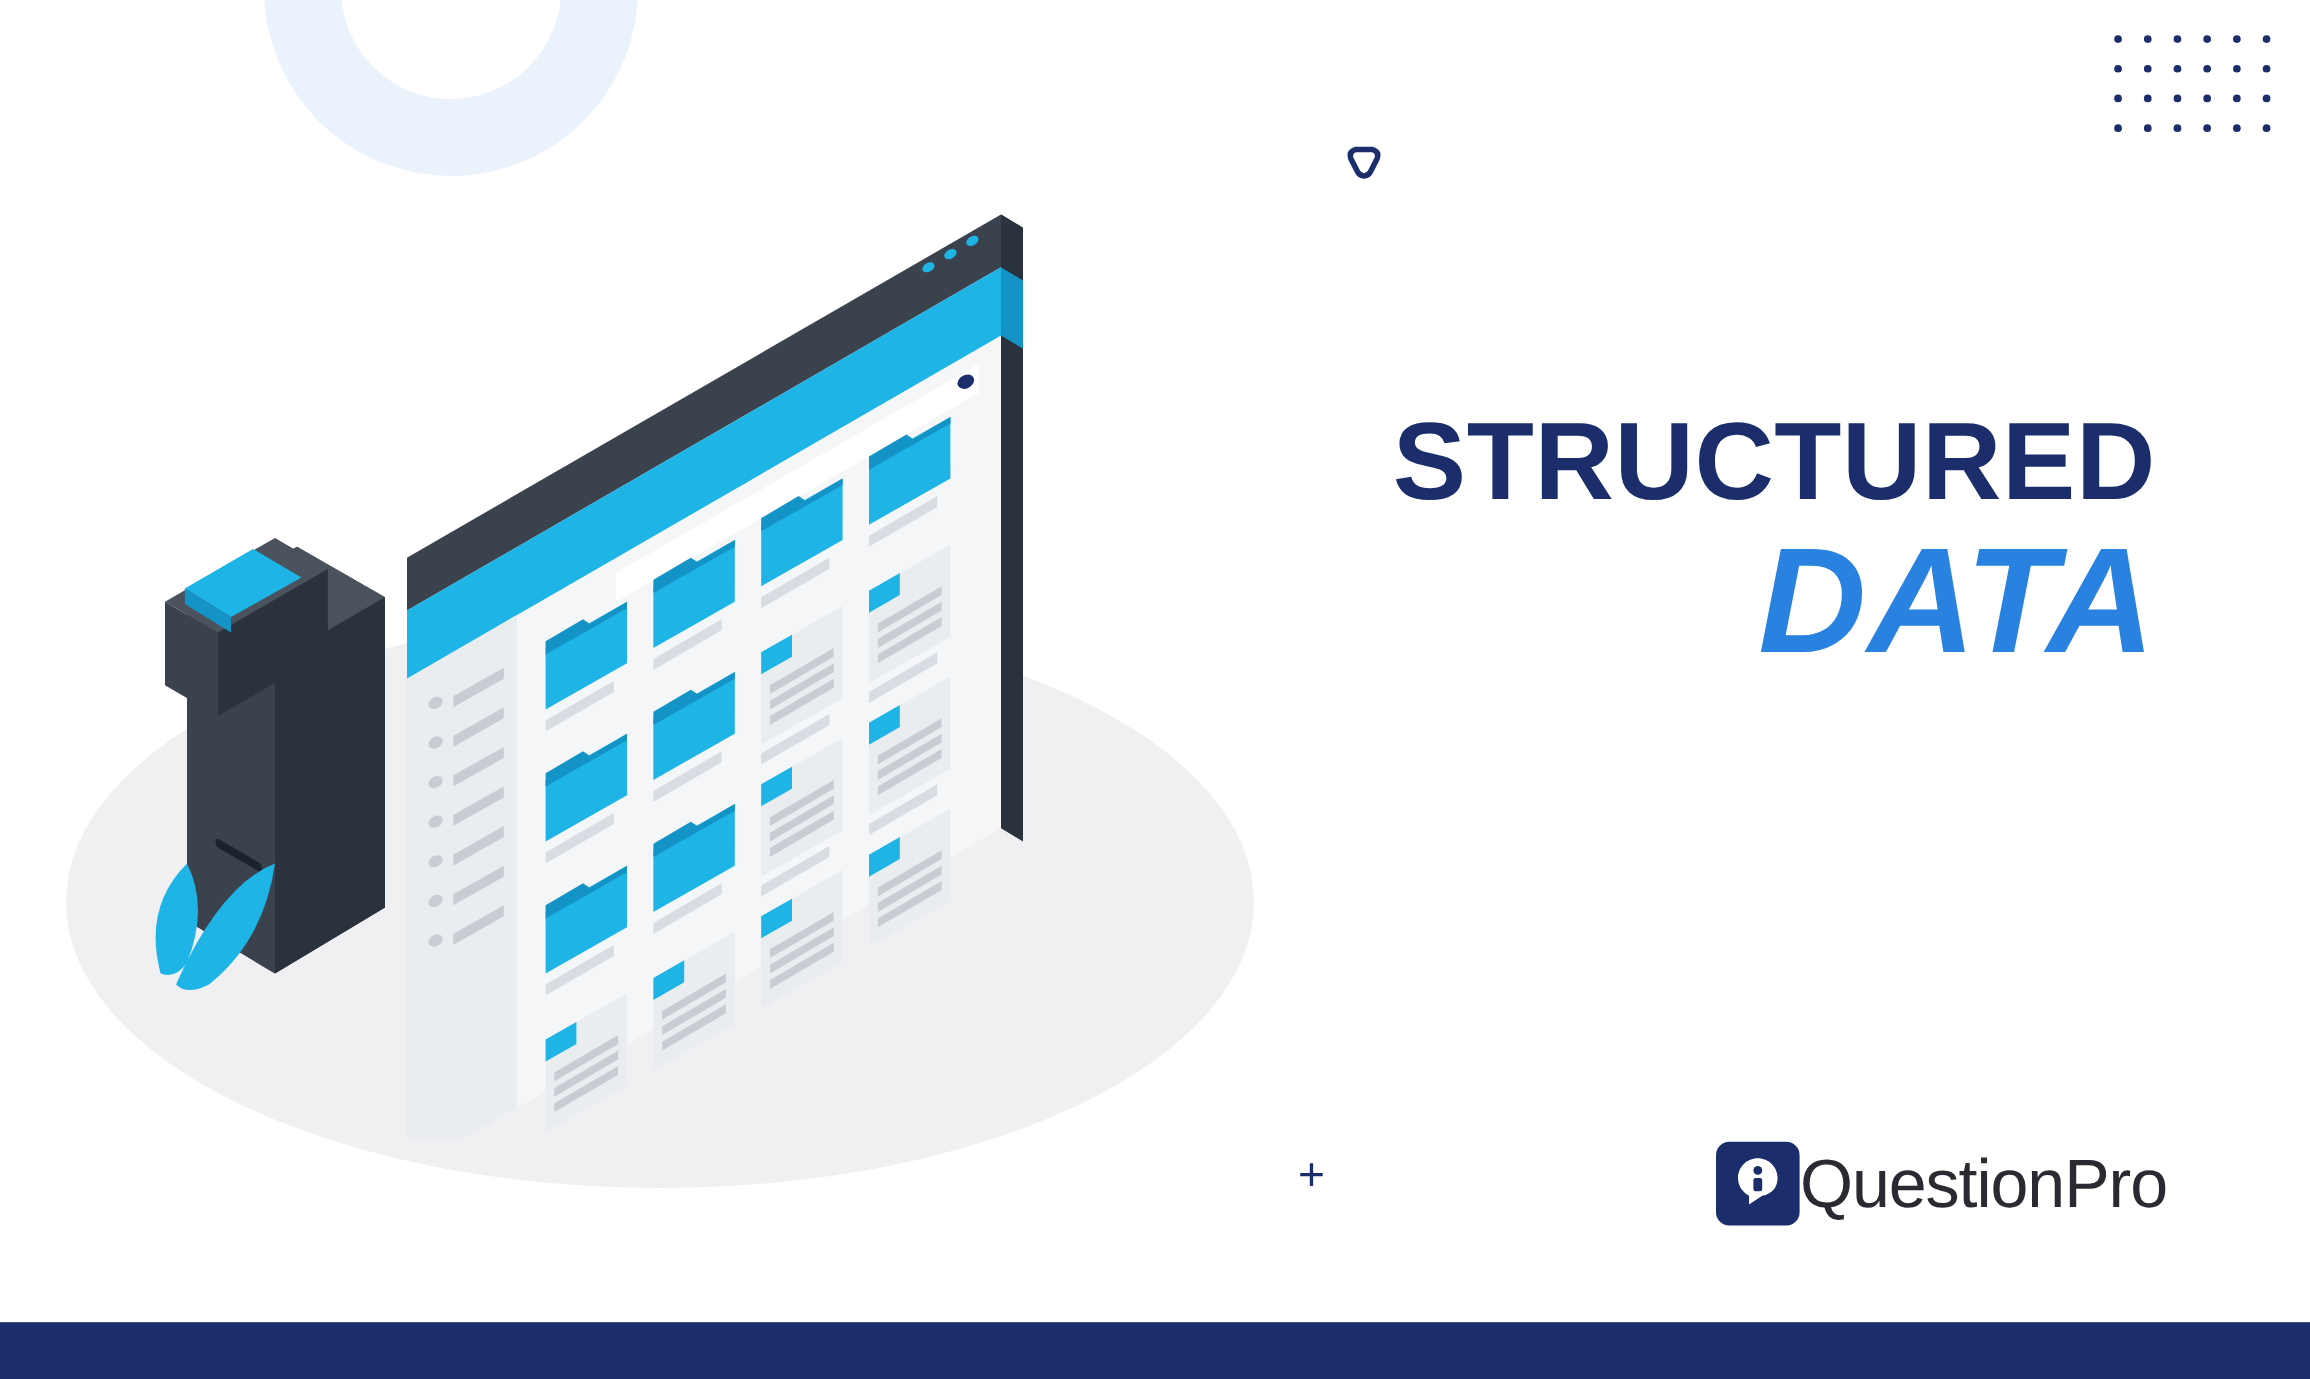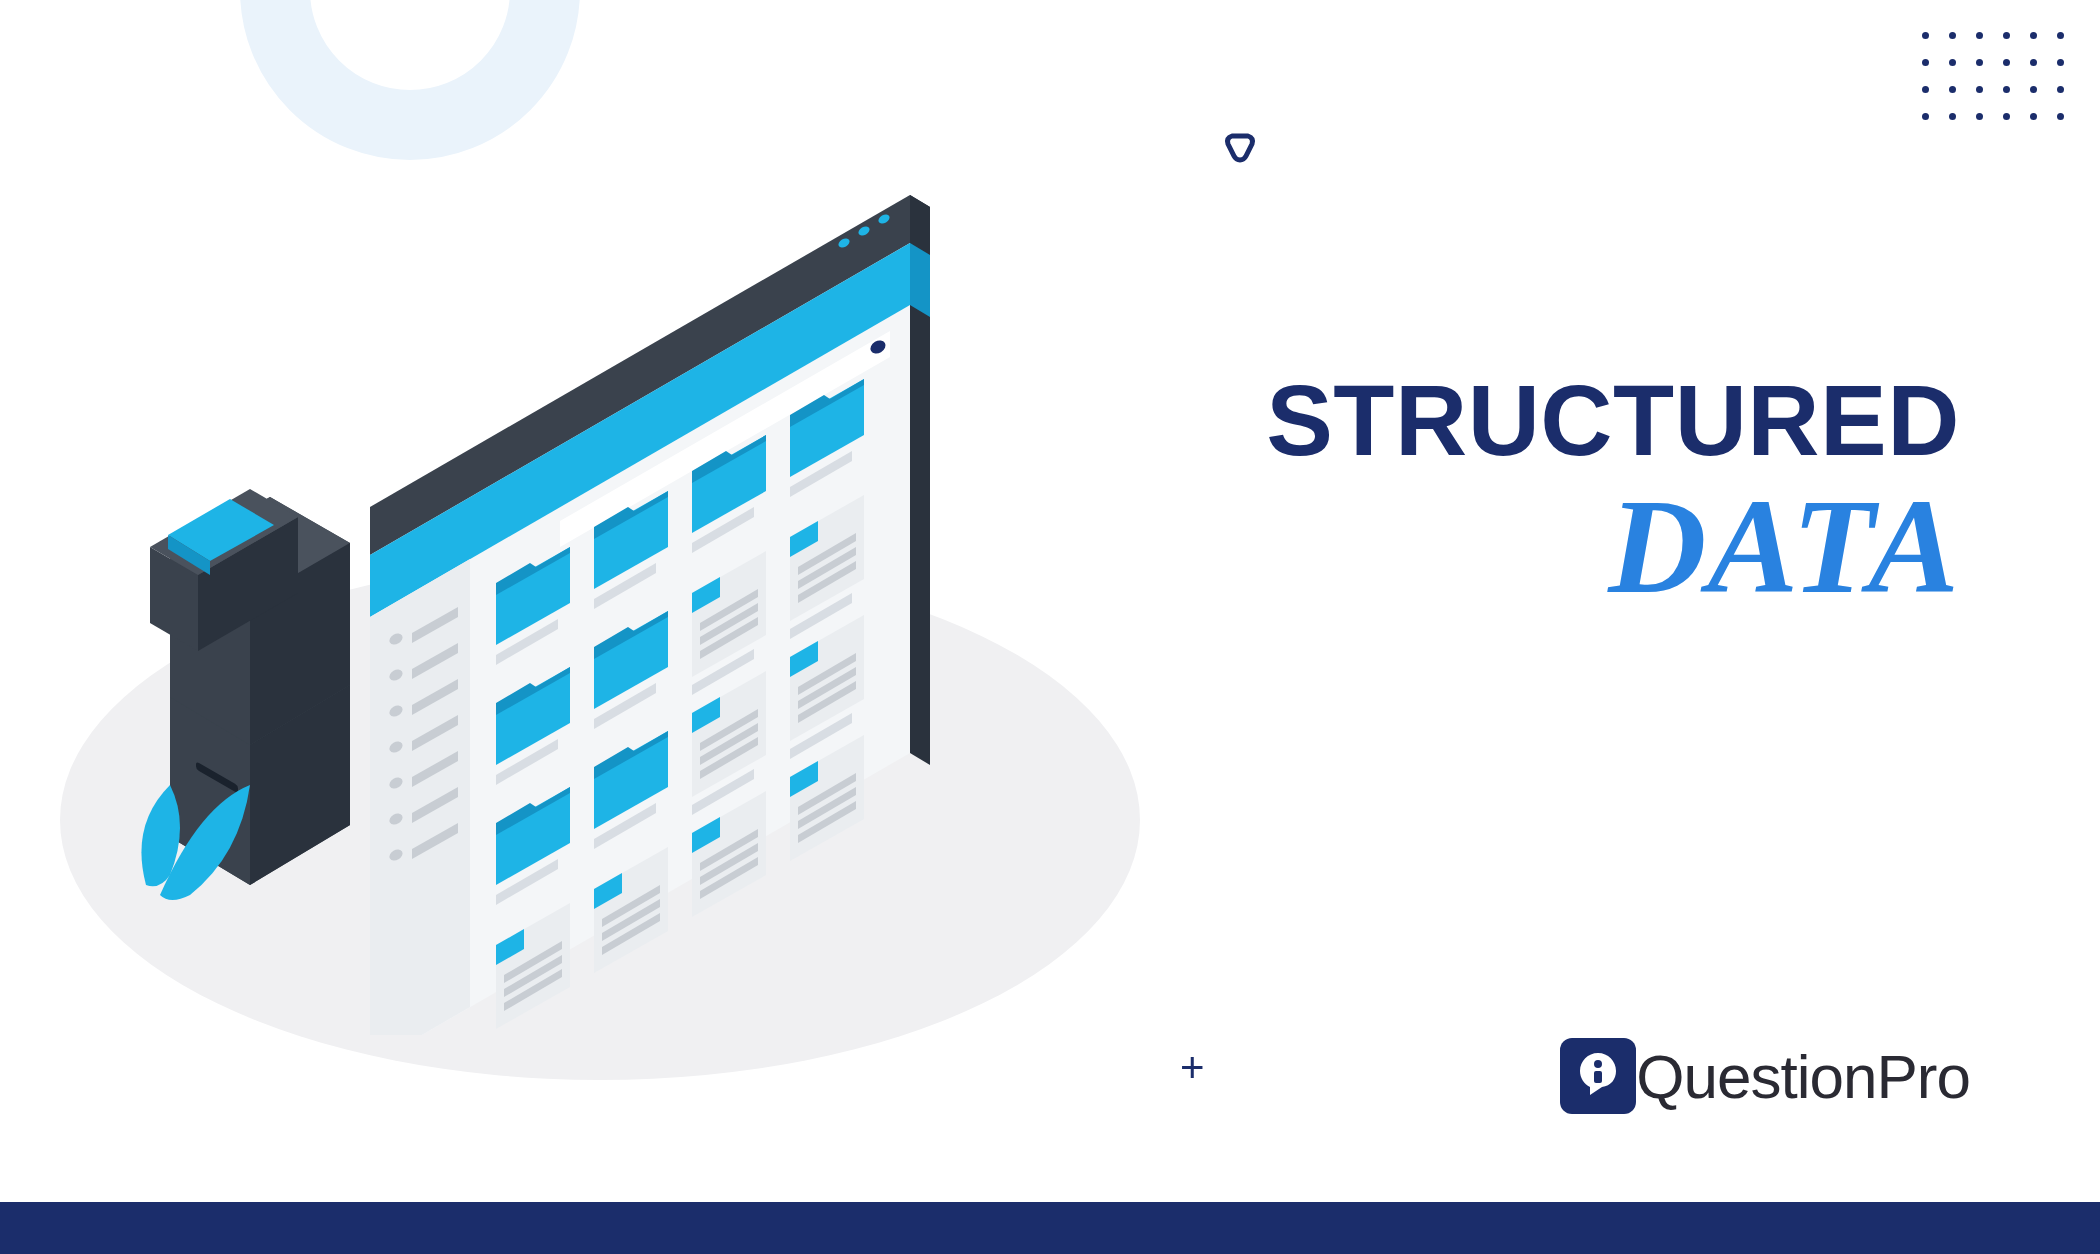--- a/index.html
+++ b/index.html
@@ -93,21 +93,20 @@
       line-height: 1;
       margin-bottom: 8px;
     }
     .title-line2 {
       font-size: 136px;
       font-weight: 900;
       font-style: italic;
       color: #2982e0;
       letter-spacing: 1px;
       line-height: 1;
-      font-family: Liberation Serif, serif;
     }
     
     
     .logo-area {
       position: absolute;
       bottom: 140px;
       right: 130px;
       display: flex;
       align-items: center;
     }

